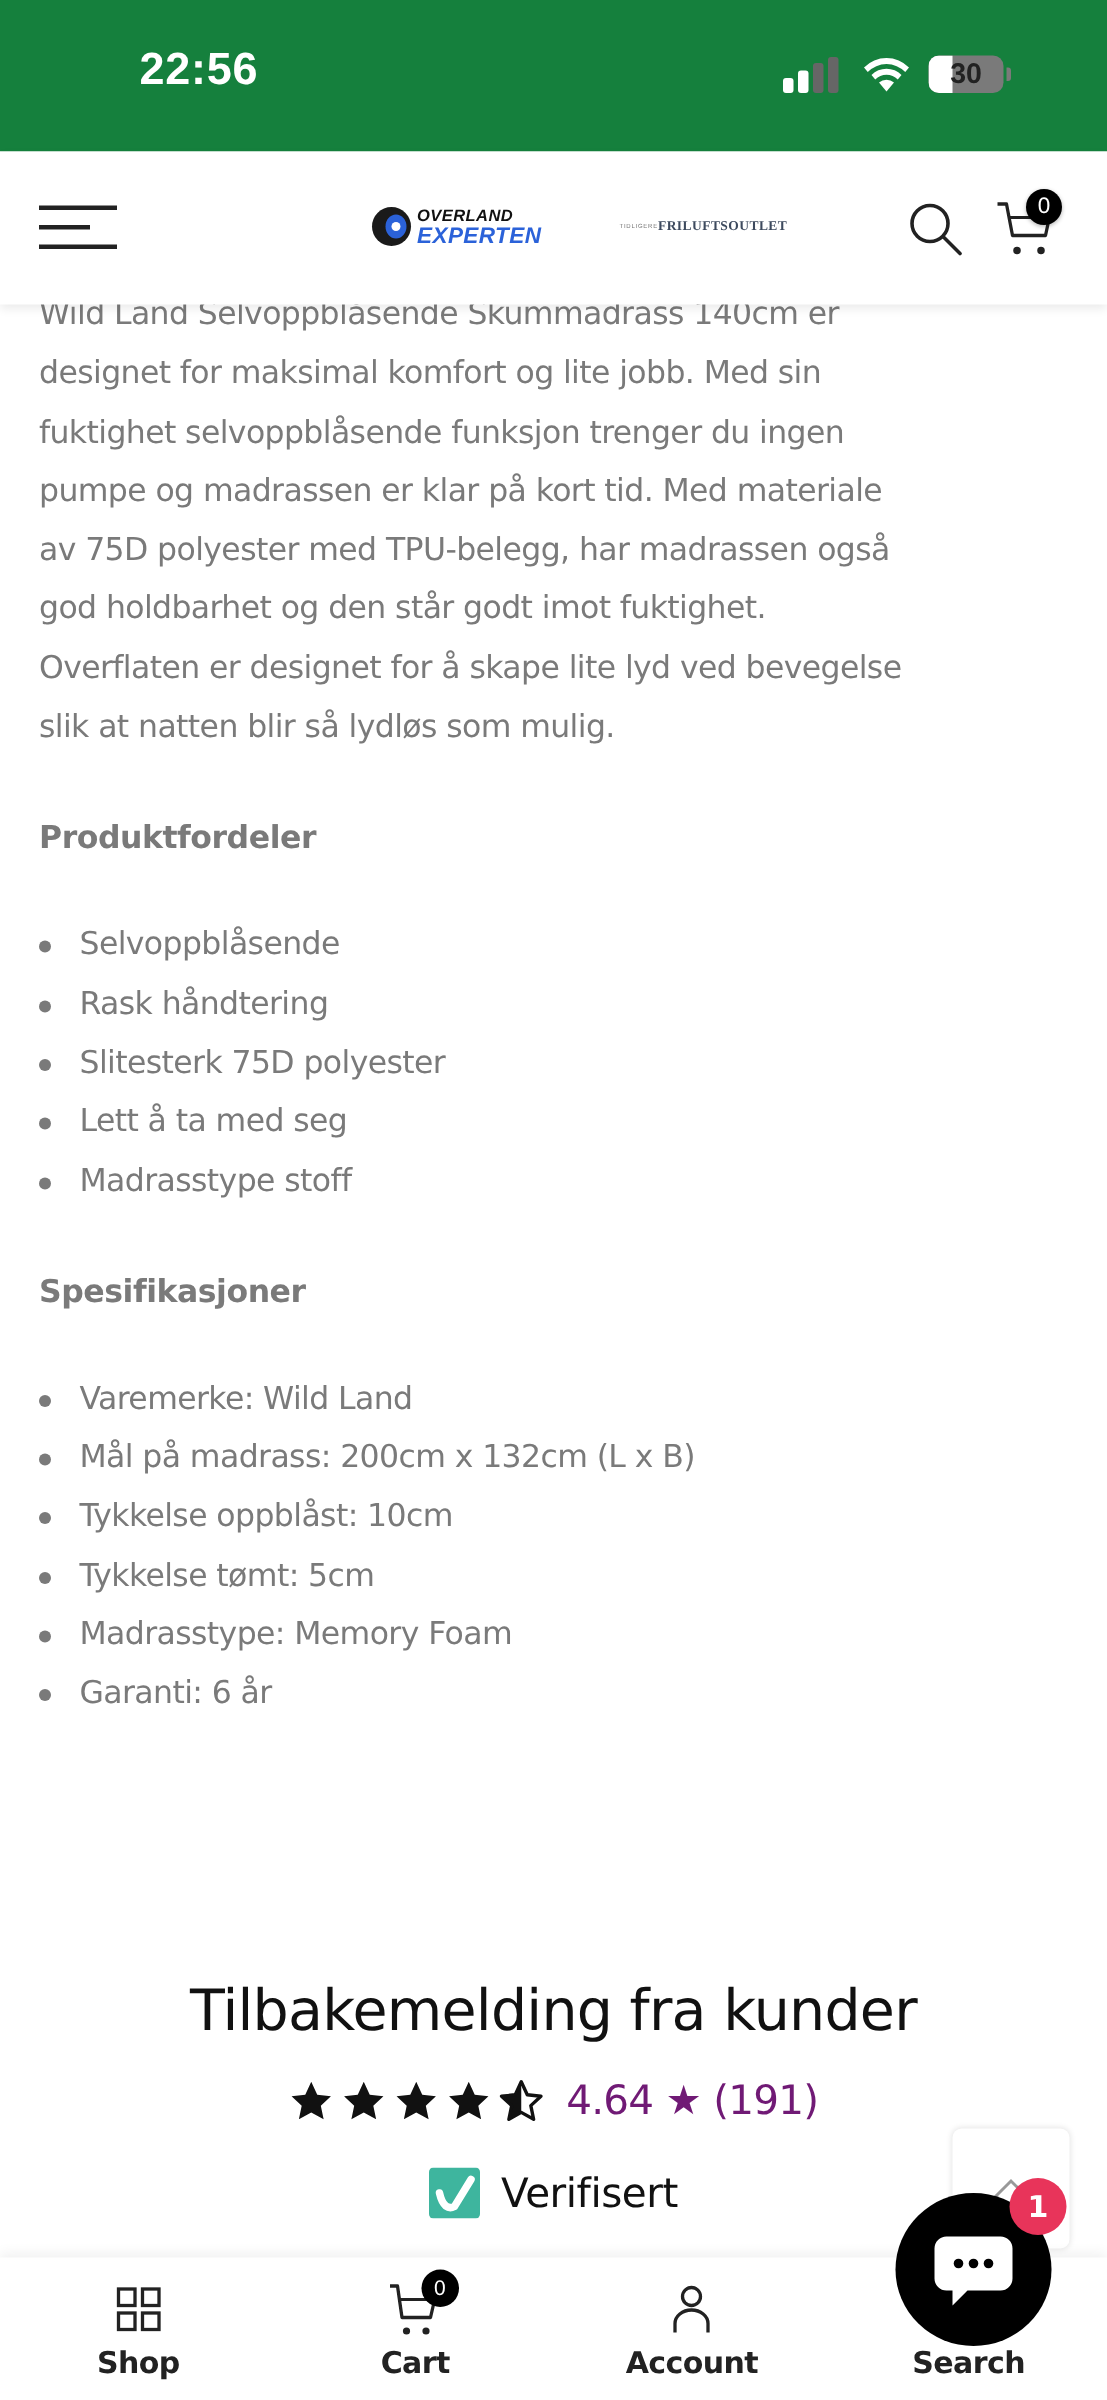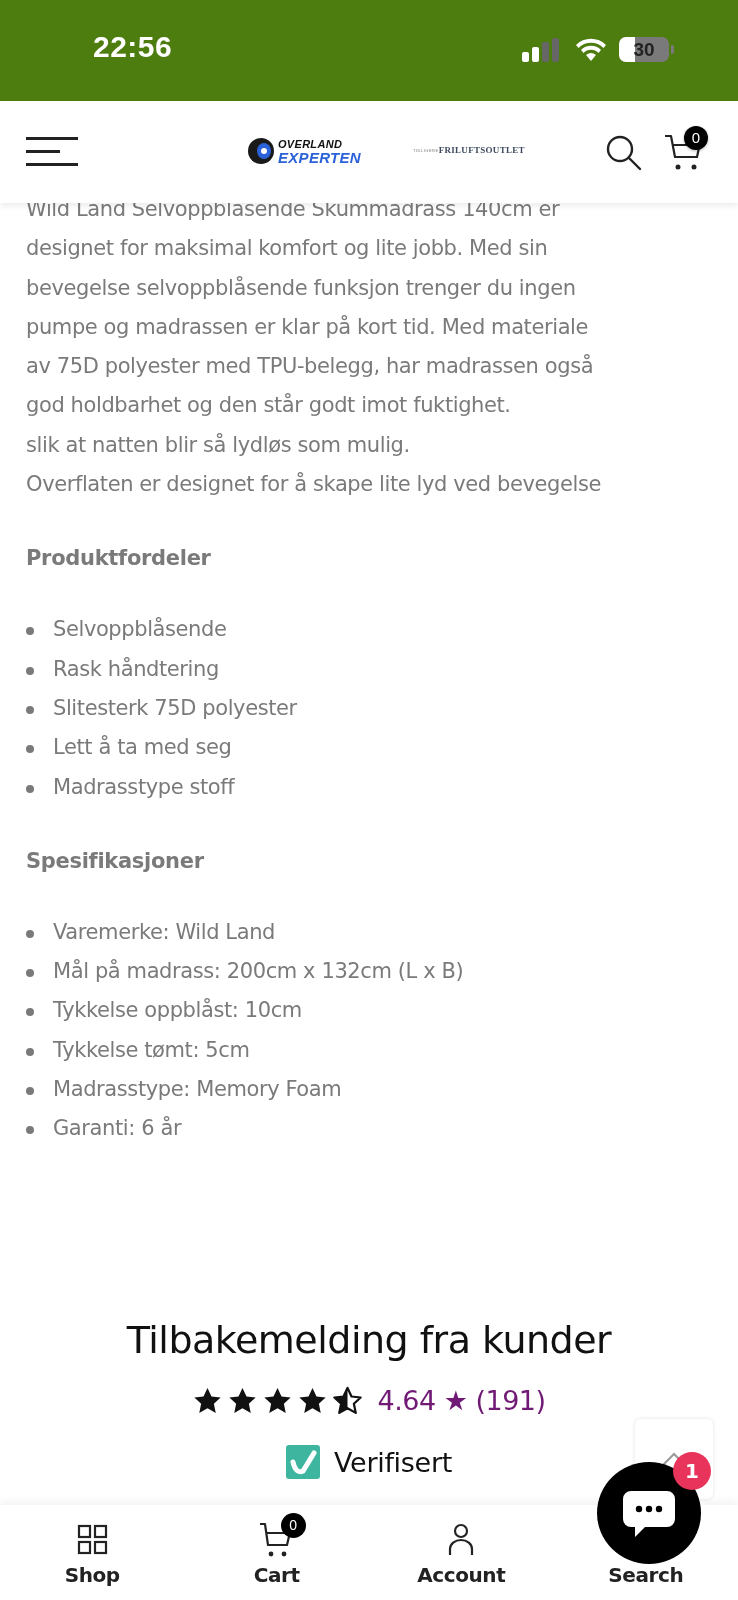--- a/index.html
+++ b/index.html
@@ -1,20 +1,20 @@
 <!DOCTYPE html>
 <html><head>
 <meta charset="utf-8">
 <style>
   * { box-sizing: border-box; margin: 0; padding: 0; }
   html, body { width: 738px; height: 1600px; overflow: hidden; background: #fff; }
   body { position: relative; font-family: "Liberation Sans", "DejaVu Sans", sans-serif; color: #222; }
 
   
-  .status-bar { position: absolute; top: 0; left: 0; width: 738px; height: 101px; background: #4d7c0f; }
+  .status-bar { position: absolute; top: 0; left: 0; width: 738px; height: 101px; background: #15803d; }
   .status-time { position: absolute; left: 93px; top: 30px; font-size: 30px; font-weight: bold; color: #fff; letter-spacing: 0.5px; }
   .signal { position: absolute; left: 522px; top: 38px; width: 40px; height: 24px; }
   .signal span { position: absolute; bottom: 0; width: 7px; border-radius: 2px; background: #fff; }
   .signal span.dim { background: #666; }
   .wifi { position: absolute; left: 574px; top: 36px; width: 34px; height: 26px; }
   .battery { position: absolute; left: 619px; top: 37px; width: 50px; height: 25px; border-radius: 7px; background: #7a7a7a; overflow: hidden; }
   .battery .fill { position: absolute; left: 0; top: 0; width: 16px; height: 25px; background: #fff; }
   .battery .pct { position: absolute; left: 0; top: 0; width: 50px; height: 25px; text-align: center; font-size: 19px; font-weight: bold; line-height: 25px; color: #222; }
   .battery-tip { position: absolute; left: 671px; top: 45px; width: 3px; height: 9px; border-radius: 0 2px 2px 0; background: #7a7a7a; }
 
@@ -121,26 +121,26 @@
       <circle cx="30" cy="36" r="2.5" fill="#222"></circle>
     </svg>
     <div class="badge">0</div>
   </div>
 </div>
 
 <div class="content">
   <div class="desc">
     <div>Wild Land Selvoppblåsende Skummadrass 140cm er</div>
     <div>designet for maksimal komfort og lite jobb. Med sin</div>
-    <div>bevegelse selvoppblåsende funksjon trenger du ingen</div>
+    <div>fuktighet selvoppblåsende funksjon trenger du ingen</div>
     <div>pumpe og madrassen er klar på kort tid. Med materiale</div>
     <div>av 75D polyester med TPU-belegg, har madrassen også</div>
     <div>god holdbarhet og den står godt imot fuktighet.</div>
+    <div>Overflaten er designet for å skape lite lyd ved bevegelse</div>
     <div>slik at natten blir så lydløs som mulig.</div>
-    <div>Overflaten er designet for å skape lite lyd ved bevegelse</div>
   </div>
 
   <div class="section-heading" style="margin-top:42px;">Produktfordeler</div>
   <ul class="bullet-list" style="margin-top:40px;">
     <li>Selvoppblåsende</li>
     <li>Rask håndtering</li>
     <li>Slitesterk 75D polyester</li>
     <li>Lett å ta med seg</li>
     <li>Madrasstype stoff</li>
   </ul>

